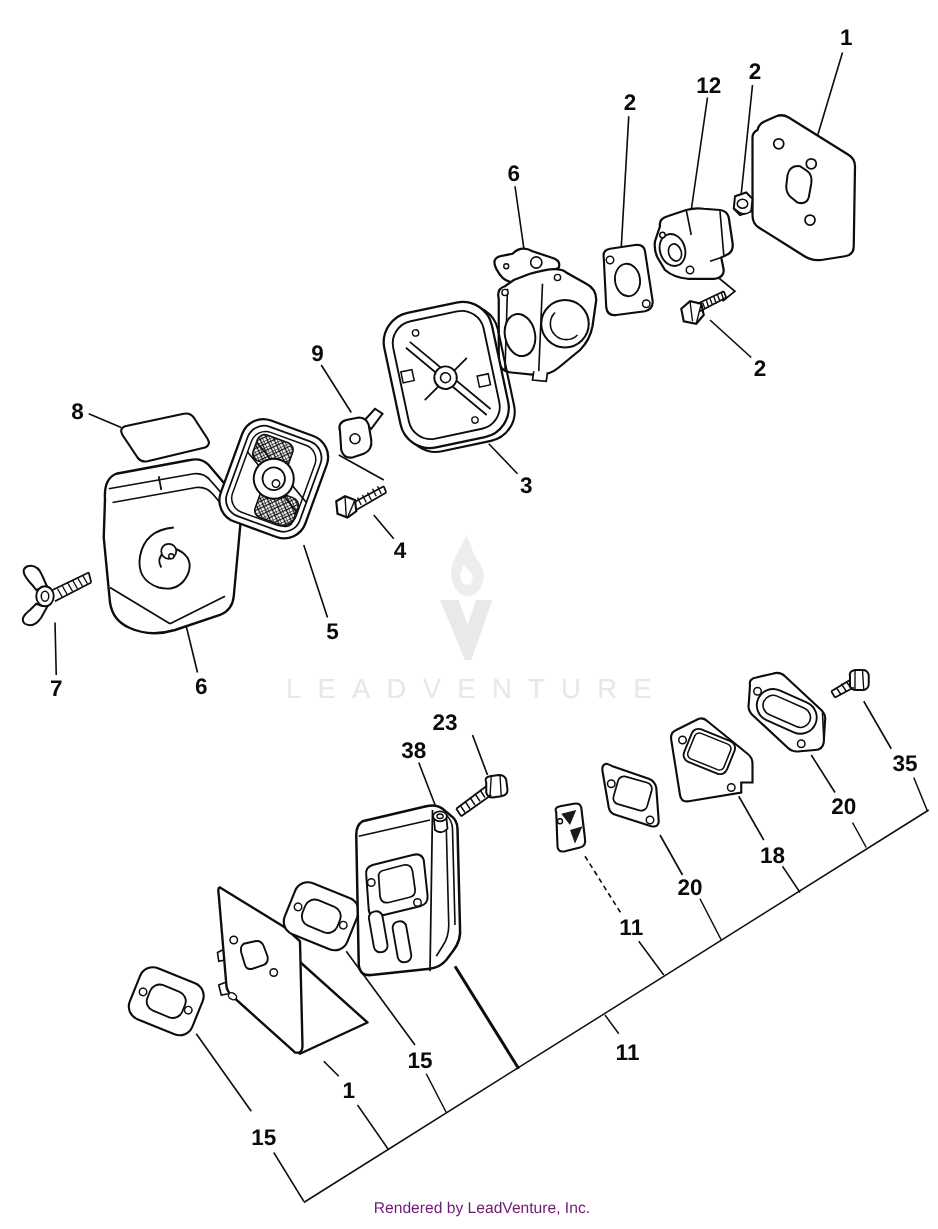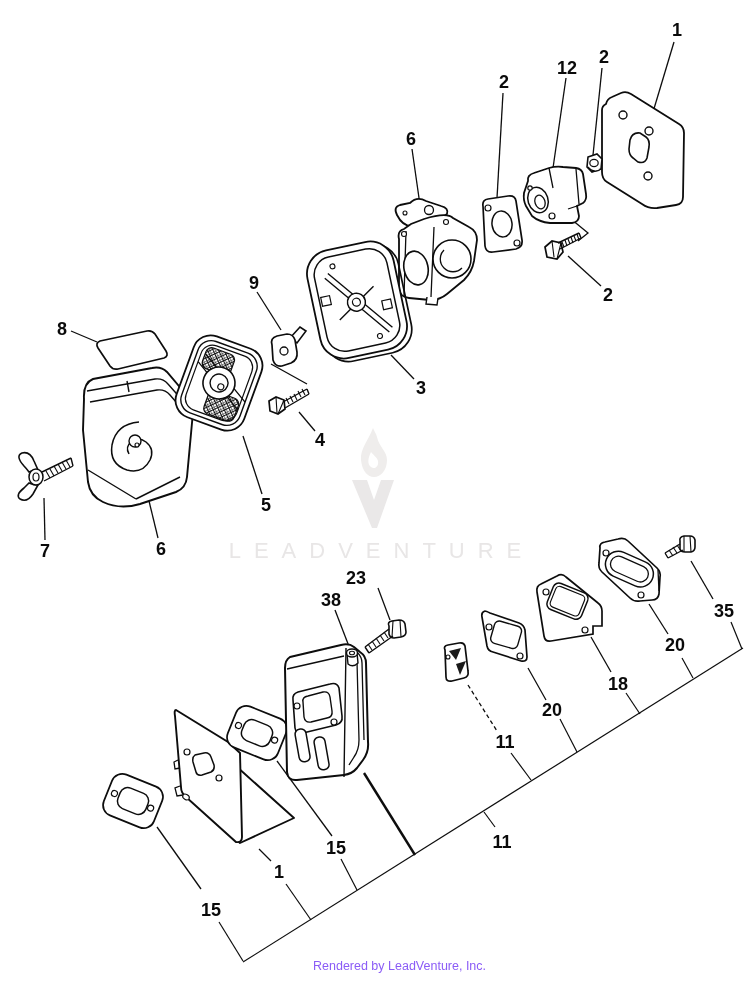--- a/index.html
+++ b/index.html
@@ -5,21 +5,21 @@
   html,body{margin:0;padding:0;background:#ffffff;}
   .stage{position:relative;width:750px;height:983px;background:#ffffff;overflow:hidden;
          font-family:"Liberation Sans",sans-serif;}
   svg{position:absolute;left:0;top:0;}
   .callout{position:absolute;transform:translate(-50%,-50%);
            font-family:"Liberation Sans",sans-serif;font-weight:bold;font-size:18px;
            color:#0a0a0a;line-height:1;cursor:pointer;user-select:none;}
   .wm-text{position:absolute;left:375px;top:538px;transform:translateX(-50%);
            font-weight:normal;font-size:22px;letter-spacing:13px;padding-left:13px;
            color:#e8e6e6;white-space:nowrap;}
-  .footer-credit{position:absolute;left:313px;top:959px;font-size:12.5px;color:#8b5cf6;}
+  .footer-credit{position:absolute;left:299px;top:959px;font-size:12.5px;color:#701a75;}
 </style>
 </head>
 <body>
 
 <div class="stage">
 
   <svg width="750" height="983" viewBox="0 0 750 983">
     <defs>
       <pattern id="mesh" width="5" height="5" patternUnits="userSpaceOnUse" patternTransform="rotate(45)">
         <path d="M0,0 L5,0 M0,0 L0,5 M0,2.5 L5,2.5 M2.5,0 L2.5,5" stroke="#111" stroke-width="1"></path>

